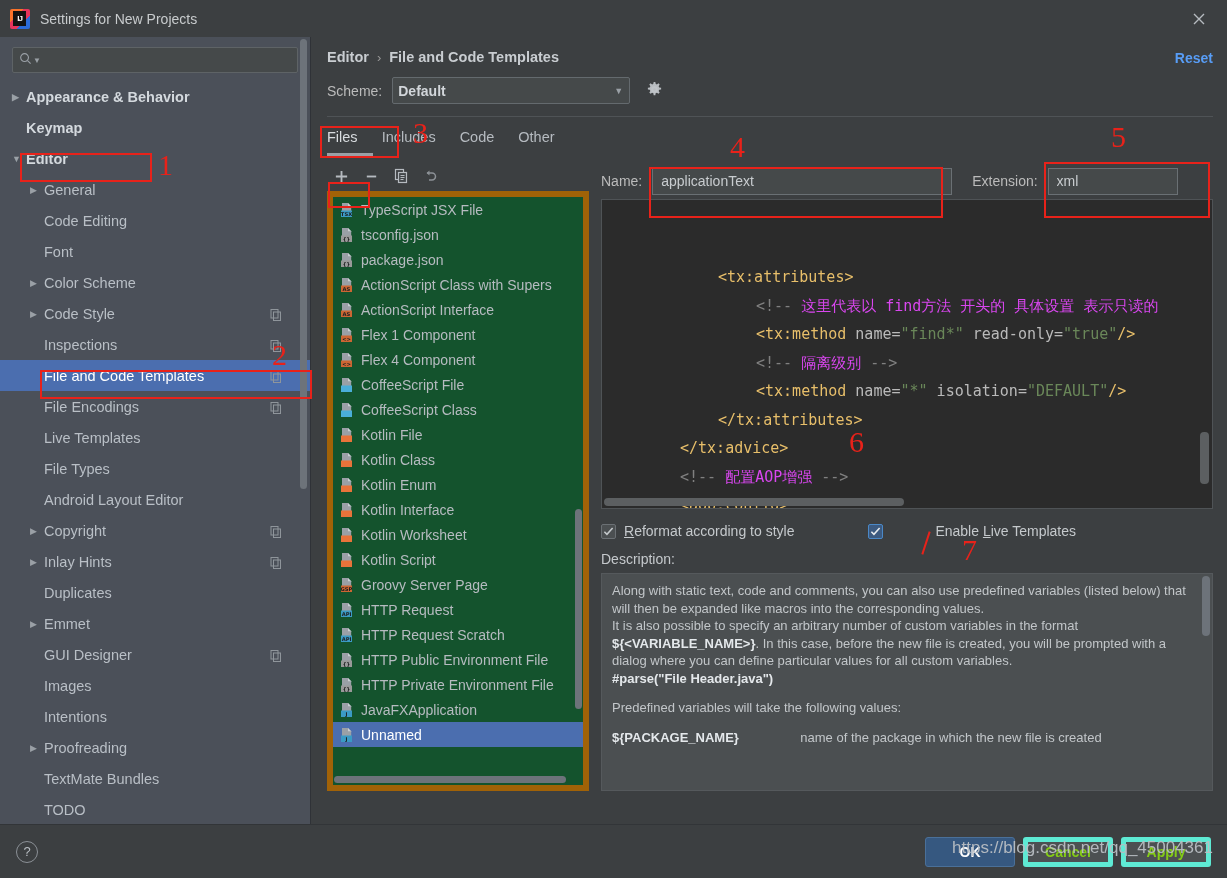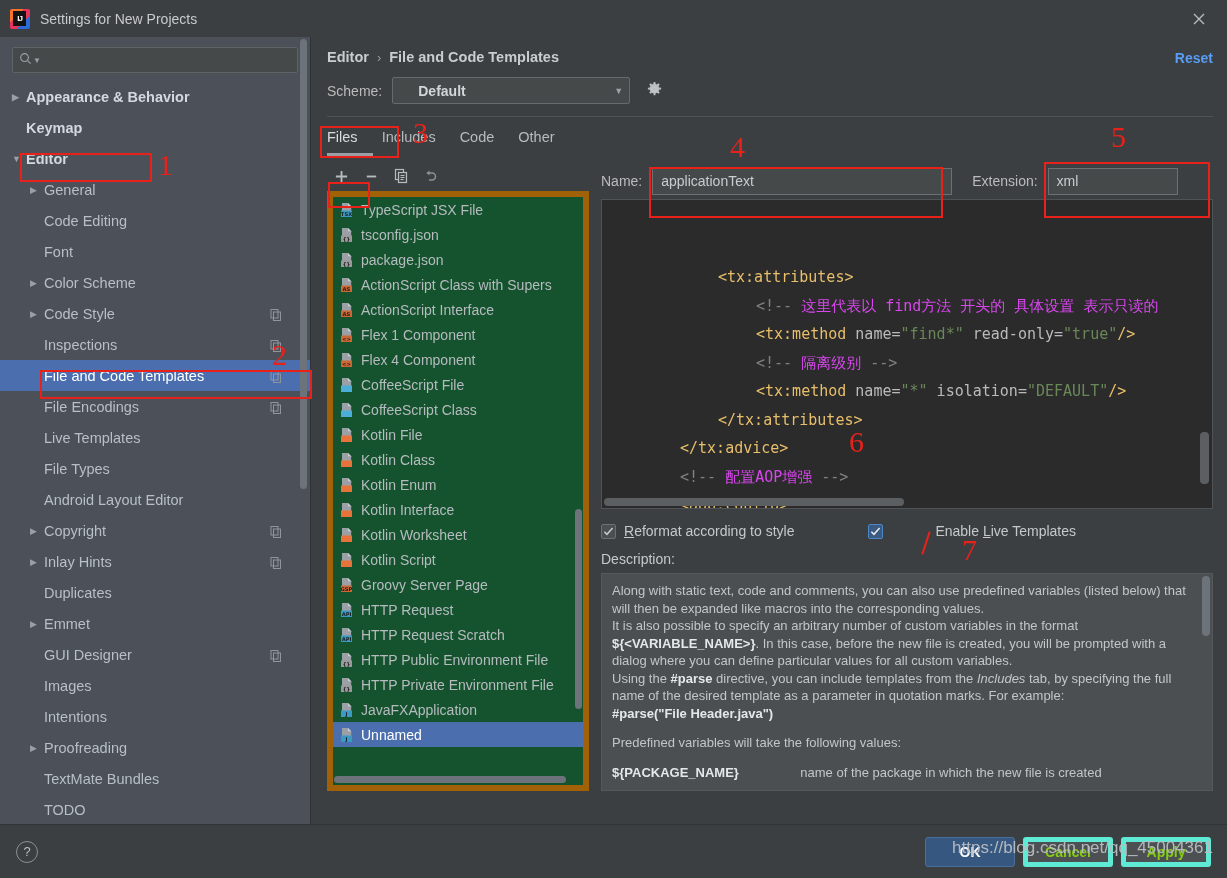--- a/index.html
+++ b/index.html
@@ -94,21 +94,21 @@
   #breadcrumb-row .sep { margin: 0 8px; color: #999; font-size: 13px; }
   #reset-link {
     position: absolute; right: 14px; top: 13px;
     color: #589df6; font-weight: bold; font-size: 14px; cursor: pointer;
   }
   #scheme-row { display: flex; align-items: center; padding: 8px 0 10px 16px; }
   #scheme-label { font-size: 14px; color: #bbb; margin-right: 10px; }
   #scheme-select {
     width: 238px; height: 27px; background: #45494a;
     border: 1px solid #646a6e; border-radius: 2px;
-    display: flex; align-items: center; padding: 0 6px 0 25px;
+    display: flex; align-items: center; padding: 0 6px 0 5px;
     font-weight: bold; color: #d2d6da; font-size: 14px; cursor: pointer;
   }
   #scheme-select .caret { margin-left: auto; font-size: 9px; color: #9aa0a6; }
   #gear-btn { margin-left: 16px; cursor: pointer; }
 
   #tabs-sep { height: 1px; background: #4f5356; margin: 2px 14px 0 16px; }
   #tabs {
     display: flex; align-items: flex-end;
     padding: 10px 0 0 16px; height: 34px; position: relative;
   }
@@ -716,21 +716,20 @@
                 </svg>
               </div>
               <span class="cb-label">Enable <u>L</u>ive Templates</span>
             </div>
           </div>
 
         <div id="desc-label">Description:</div>
         <div id="desc-box">
           <div class="dp">Along with static text, code and comments, you can also use predefined variables (listed below) that will then be expanded like macros into the corresponding values.</div>
             <div class="dp">It is also possible to specify an arbitrary number of custom variables in the format <b>${&lt;VARIABLE_NAME&gt;}</b>. In this case, before the new file is created, you will be prompted with a dialog where you can define particular values for all custom variables.</div>
-            <div class="dp">Using the <b>#parse</b> directive, you can include templates from the <i>Includes</i> tab, by specifying the full name of the desired template as a parameter in quotation marks. For example:</div>
             <div class="dp"><b>#parse("File Header.java")</b></div>
             <div class="dgap"></div>
             <div class="dp">Predefined variables will take the following values:</div>
             <div class="dgap"></div>
             <div class="dp"><b>${PACKAGE_NAME}</b> &nbsp;&nbsp;&nbsp;&nbsp;&nbsp;&nbsp;&nbsp;&nbsp;&nbsp;&nbsp;&nbsp;&nbsp;&nbsp;&nbsp;&nbsp; name of the package in which the new file is created</div>
             <div id="desc-vscroll"></div>
         </div>
       </div>
     </div>
   </div>

